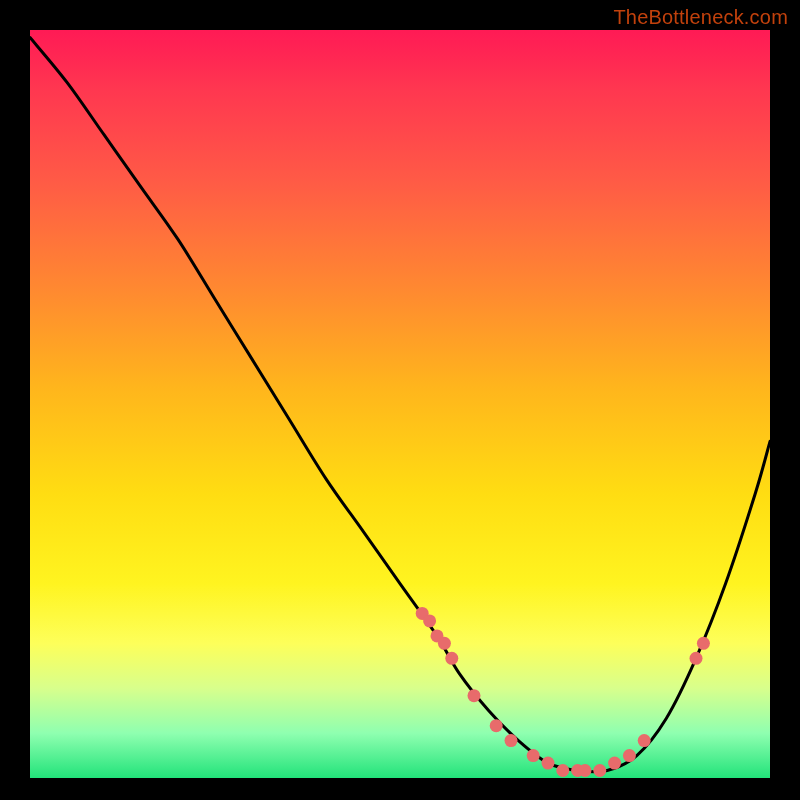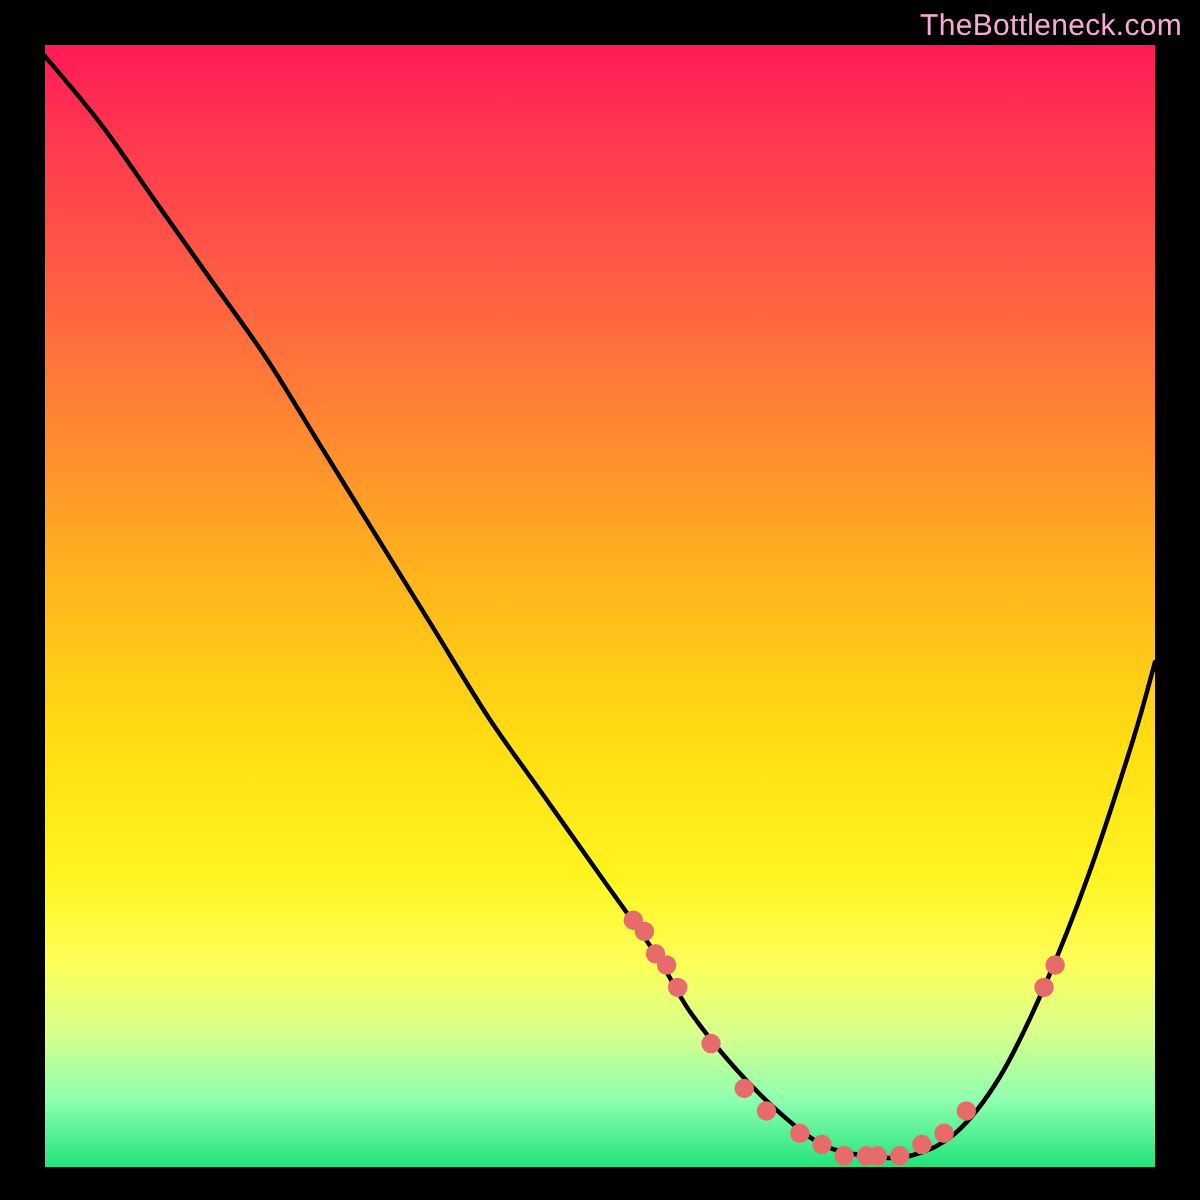--- a/index.html
+++ b/index.html
@@ -14,21 +14,21 @@
   .container {
     position: relative;
     width: 800px;
     height: 800px;
     background: #000;
   }
   .watermark {
     position: absolute;
     top: 6px;
     right: 12px;
-    color: #f9a8d4;
+    color: #c2410c;
     font-size: 20px;
     font-weight: 400;
     letter-spacing: 0.2px;
     z-index: 10;
   }
   .plot {
     position: absolute;
     left: 30px;
     top: 30px;
     width: 740px;

